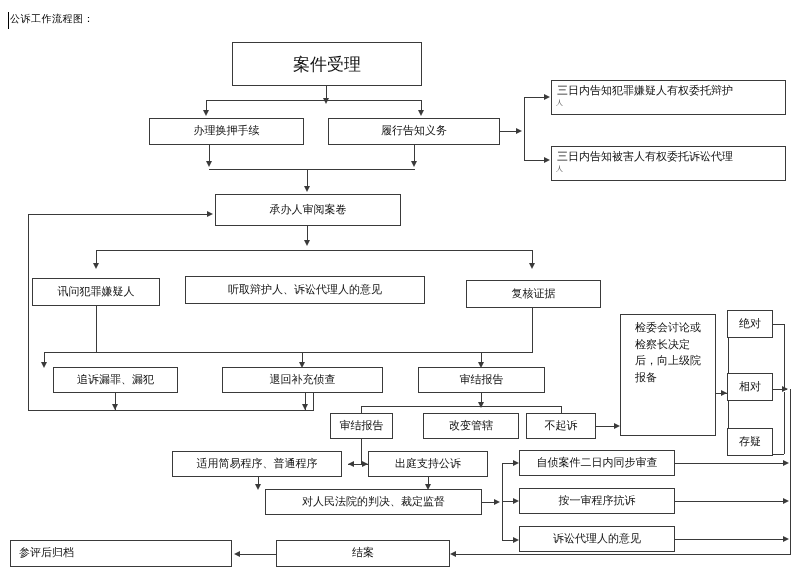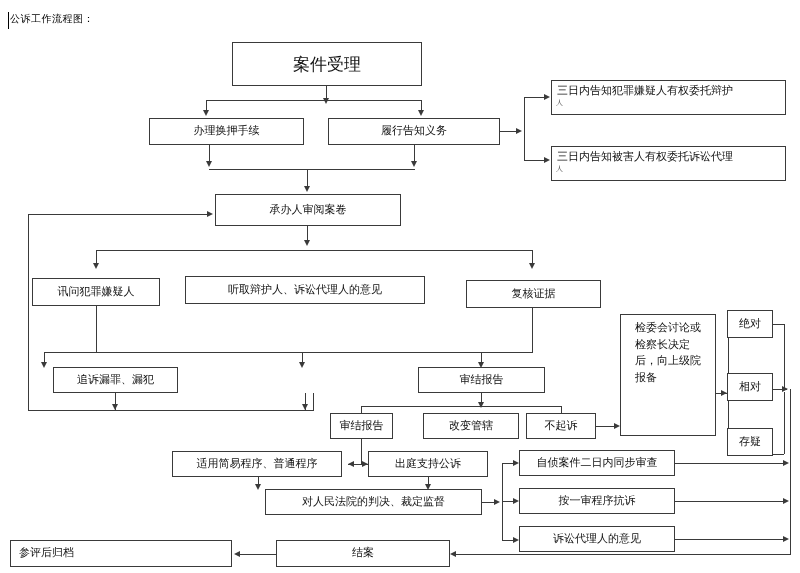--- a/index.html
+++ b/index.html
@@ -99,20 +99,21 @@
   <div class="ln lnh" style="left:44px;top:352px;width:489px;height:1px;"></div>
   <div class="ln lnv" style="left:44px;top:352px;width:1px;height:11px;"></div>
   <div class="arr arr-d" style="left:41px;top:362px;"></div>
   <div class="ln lnv" style="left:302px;top:352px;width:1px;height:11px;"></div>
   <div class="arr arr-d" style="left:299px;top:362px;"></div>
   <div class="ln lnv" style="left:481px;top:352px;width:1px;height:11px;"></div>
   <div class="arr arr-d" style="left:478px;top:362px;"></div>
 
   <div class="node" style="left:53px;top:367px;width:125px;height:26px;">追诉漏罪、漏犯</div>
 
+  <div class="node" style="left:222px;top:367px;width:161px;height:26px;">退回补充侦查</div>
 
   <div class="node" style="left:418px;top:367px;width:127px;height:26px;">审结报告</div>
 
   <div class="ln lnv" style="left:115px;top:393px;width:1px;height:18px;"></div>
   <div class="arr arr-d" style="left:112px;top:404px;"></div>
   <div class="ln lnv" style="left:305px;top:393px;width:1px;height:18px;"></div>
   <div class="arr arr-d" style="left:302px;top:404px;"></div>
 
   <div class="ln lnv" style="left:481px;top:393px;width:1px;height:11px;"></div>
   <div class="arr arr-d" style="left:478px;top:402px;"></div>

